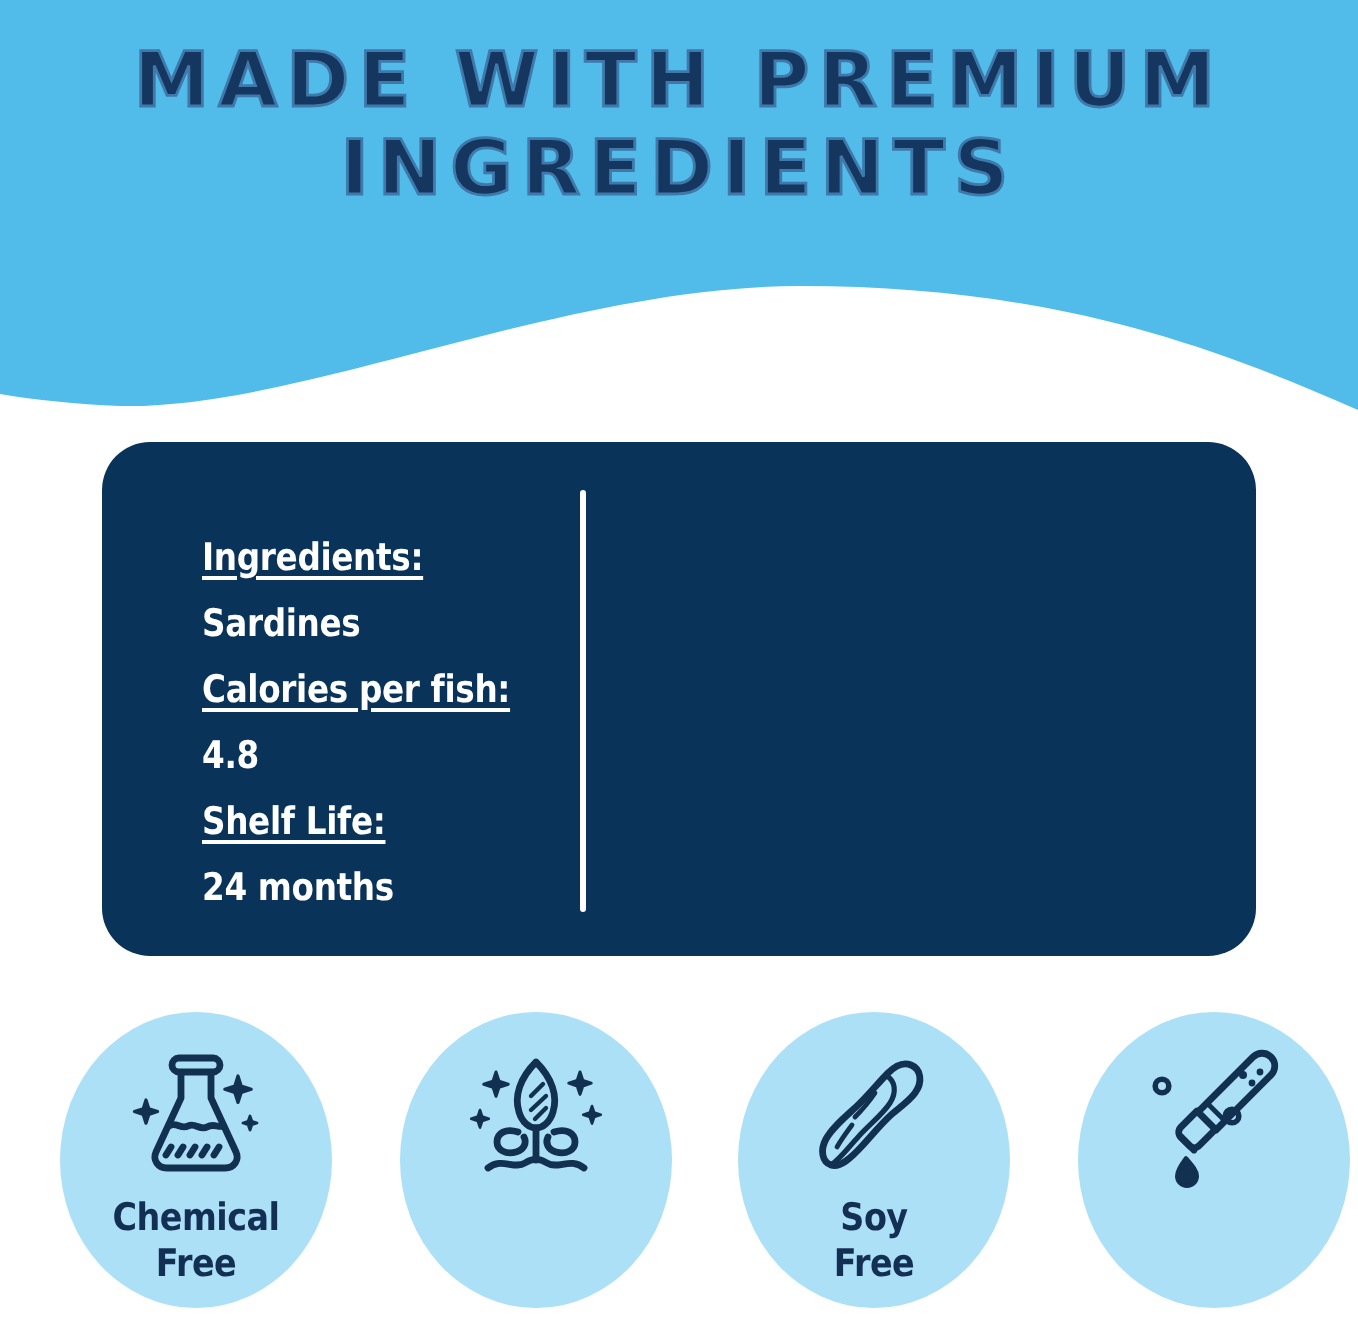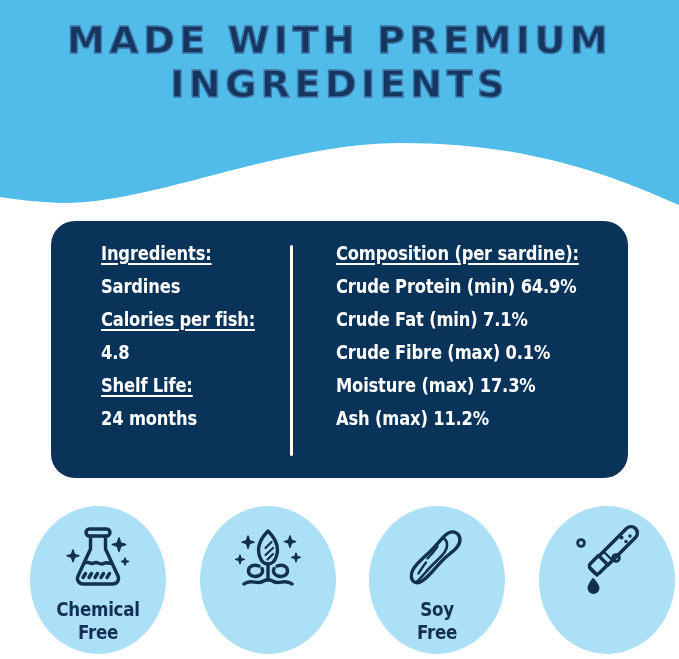--- a/index.html
+++ b/index.html
@@ -73,21 +73,21 @@
     width: 577px;
     height: 257px;
     background: #0a3359;
     border-radius: 24px;
     box-sizing: border-box;
     display: flex;
     align-items: flex-start;
   }
   .panel-col {
     box-sizing: border-box;
-    padding-top: 16px;
+    padding-top: 42px;
   }
   .panel-col-left  { width: 240px; padding-left: 50px; }
   .panel-col-right { width: 337px; padding-left: 45px; }
 
   .panel-divider {
     position: absolute;
     left: 290px;
     top: 245px;
     width: 3px;
     height: 211px;
@@ -192,28 +192,20 @@
 
   <div class="panel-col panel-col-left">
     <div class="info-line heading">Ingredients:</div>
     <div class="info-line">Sardines</div>
     <div class="info-line heading">Calories per fish:</div>
     <div class="info-line">4.8</div>
     <div class="info-line heading">Shelf Life: </div>
     <div class="info-line">24 months</div>
   </div>
 
-  <div class="panel-col panel-col-right">
-    <div class="info-line heading">Composition (per sardine):</div>
-    <div class="info-line">Crude Protein (min) 64.9%</div>
-    <div class="info-line">Crude Fat (min) 7.1%</div>
-    <div class="info-line">Crude Fibre (max) 0.1%</div>
-    <div class="info-line">Moisture (max) 17.3%</div>
-    <div class="info-line">Ash (max) 11.2%</div>
-  </div>
 </div>
 <div class="panel-divider"></div>
 
 <div class="badges">
 
   <div class="badge badge-1">
     <div class="badge-circle"></div>
     <div class="badge-icon">
       <svg viewBox="0 0 78 72" fill="none" stroke="#12304f" stroke-width="3.4" stroke-linecap="round" stroke-linejoin="round">
         <rect x="27" y="7" width="24" height="7" rx="3.5"></rect>

